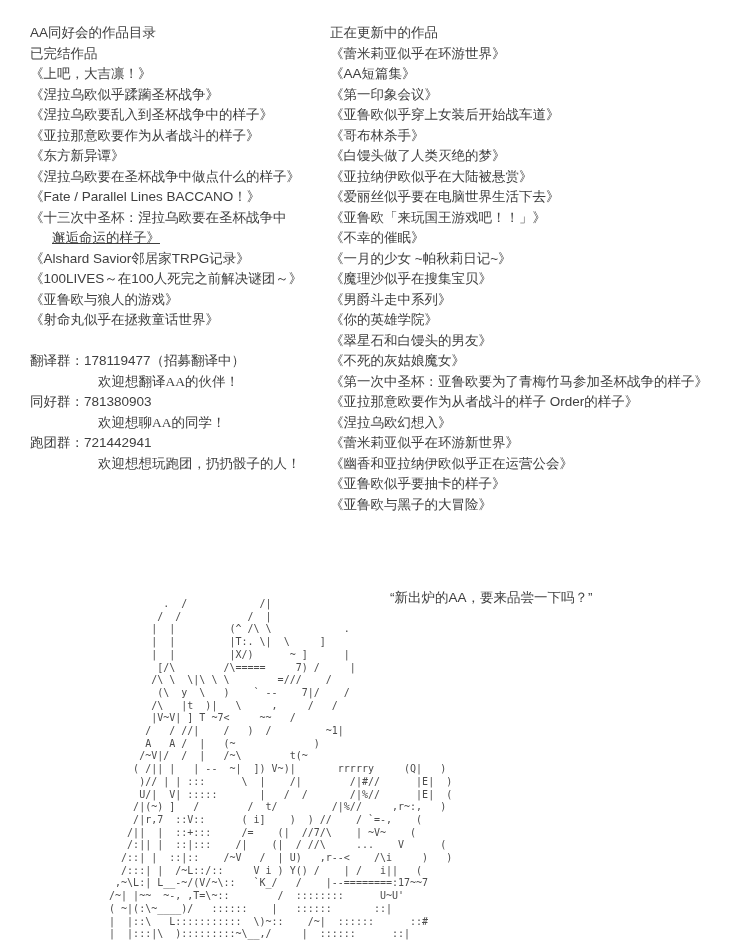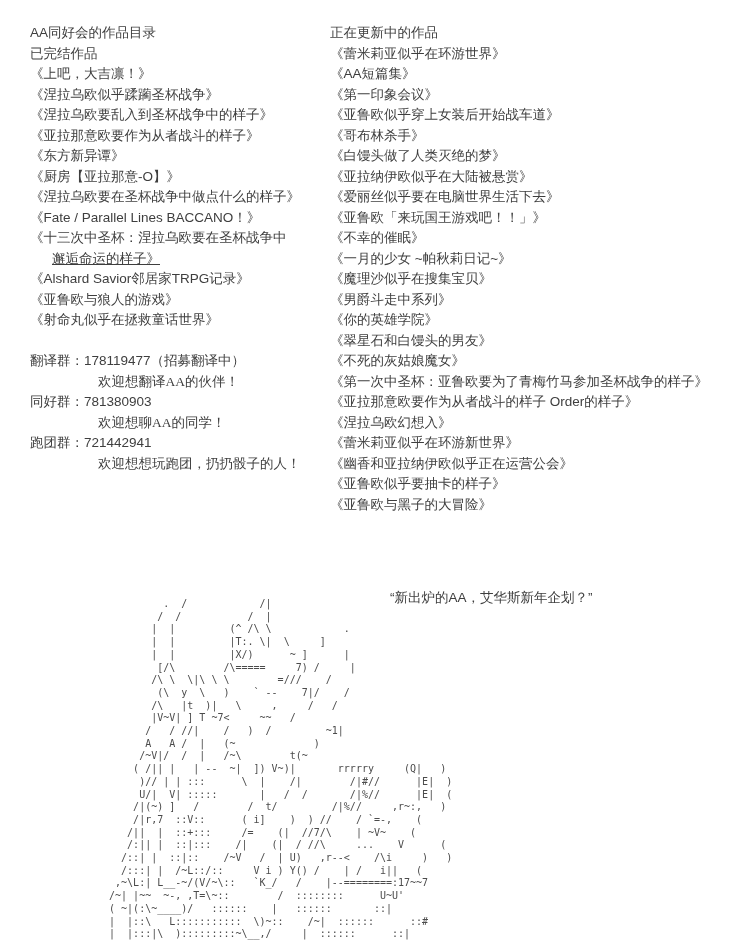--- a/index.html
+++ b/index.html
@@ -48,26 +48,26 @@
 
 <div class="col col-left">
   <div class="line">AA同好会的作品目录</div>
   <div class="line">已完结作品</div>
   <div>
       <div class="line">《上吧，大吉凛！》</div>
       <div class="line">《涅拉乌欧似乎蹂躏圣杯战争》</div>
       <div class="line">《涅拉乌欧要乱入到圣杯战争中的样子》</div>
       <div class="line">《亚拉那意欧要作为从者战斗的样子》</div>
       <div class="line">《东方新异谭》</div>
-      <div class="line">《厨房【亚拉那意-O】》</div>
       <div class="line">《涅拉乌欧要在圣杯战争中做点什么的样子》</div>
       <div class="line">《Fate / Parallel Lines BACCANO！》</div>
       <div class="line">《十三次中圣杯：涅拉乌欧要在圣杯战争中</div>
       <div class="line indent-1">邂逅命运的样子》</div>
       <div class="line">《Alshard Savior邻居家TRPG记录》</div>
+      <div class="line">《100LIVES～在100人死完之前解决谜团～》</div>
       <div class="line">《亚鲁欧与狼人的游戏》</div>
       <div class="line">《射命丸似乎在拯救童话世界》</div>
     </div>
   <div class="blank-line"></div>
   <div>
       <div class="line">翻译群：178119477（招募翻译中）</div>
       <div class="line indent-2">欢迎想翻译AA的伙伴！</div>
       <div class="line">同好群：781380903</div>
       <div class="line indent-2">欢迎想聊AA的同学！</div>
       <div class="line">跑团群：721442941</div>
@@ -97,21 +97,21 @@
       <div class="line">《第一次中圣杯：亚鲁欧要为了青梅竹马参加圣杯战争的样子》</div>
       <div class="line">《亚拉那意欧要作为从者战斗的样子 Order的样子》</div>
       <div class="line">《涅拉乌欧幻想入》</div>
       <div class="line">《蕾米莉亚似乎在环游新世界》</div>
       <div class="line">《幽香和亚拉纳伊欧似乎正在运营公会》</div>
       <div class="line">《亚鲁欧似乎要抽卡的样子》</div>
       <div class="line">《亚鲁欧与黑子的大冒险》</div>
     </div>
 </div>
 
-<div class="quote">“新出炉的AA，艾华斯新年企划？”</div>
+<div class="quote">“新出炉的AA，要来品尝一下吗？”</div>
 
 <pre class="ascii-art">           .  /            /|
           /  /           /  |
          |  |         (^ /\ \            .
          |  |         |T:. \|  \     ]
          |  |         |X/)      ~ ]      |
           [/\        /\=====     7) /     |
          /\ \  \|\ \ \        =///    /
           (\  y  \   )    ` --    7|/    /
          /\   |t  )|   \     ,     /   /

